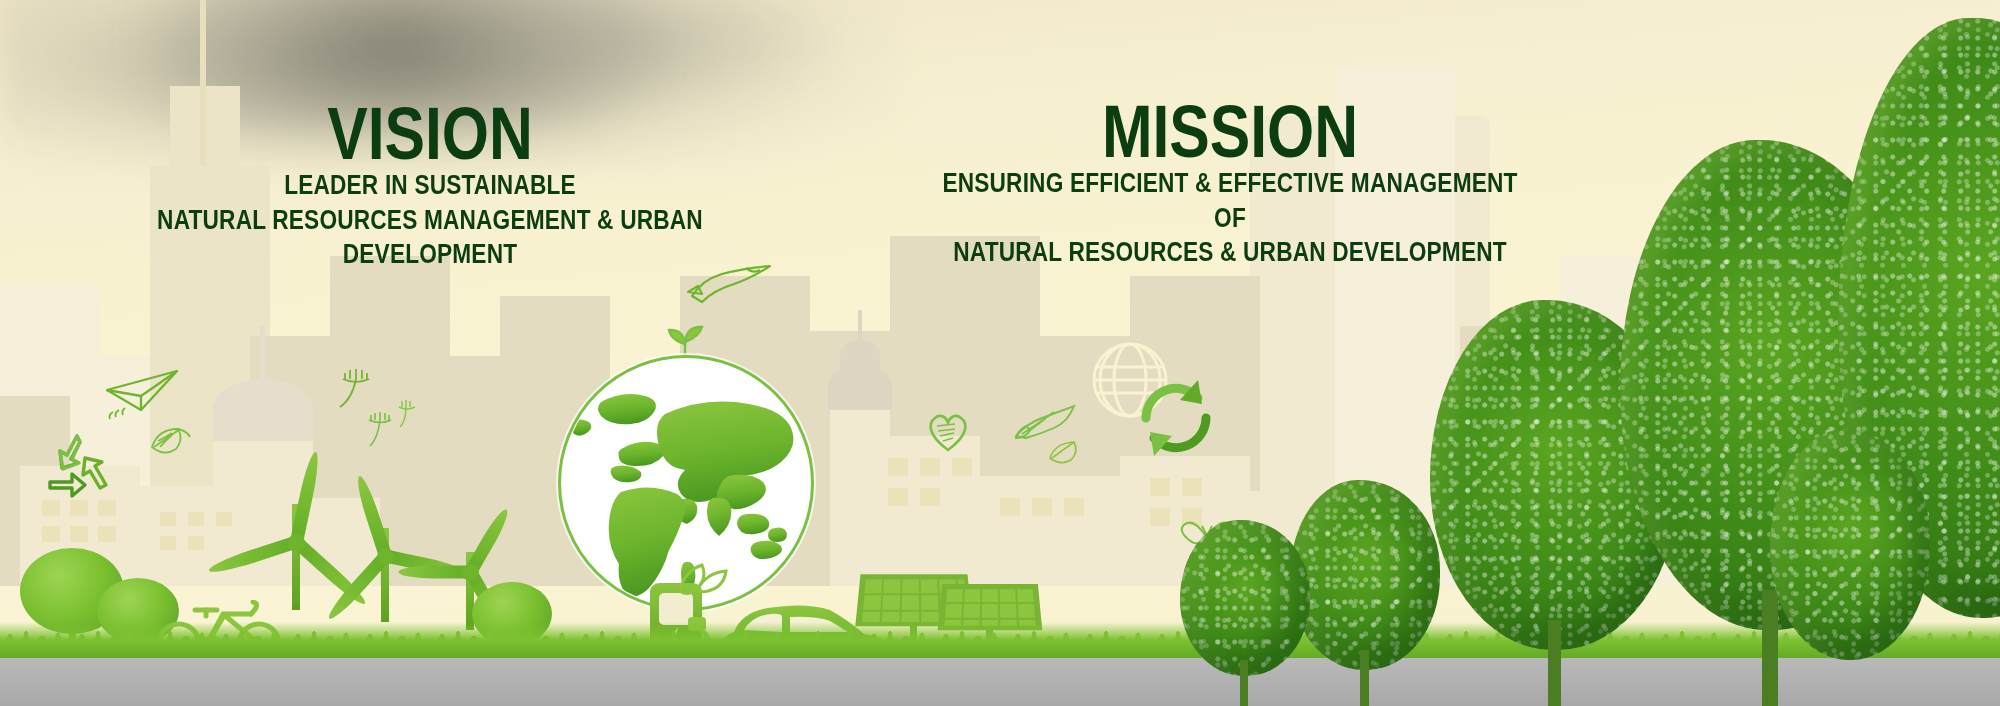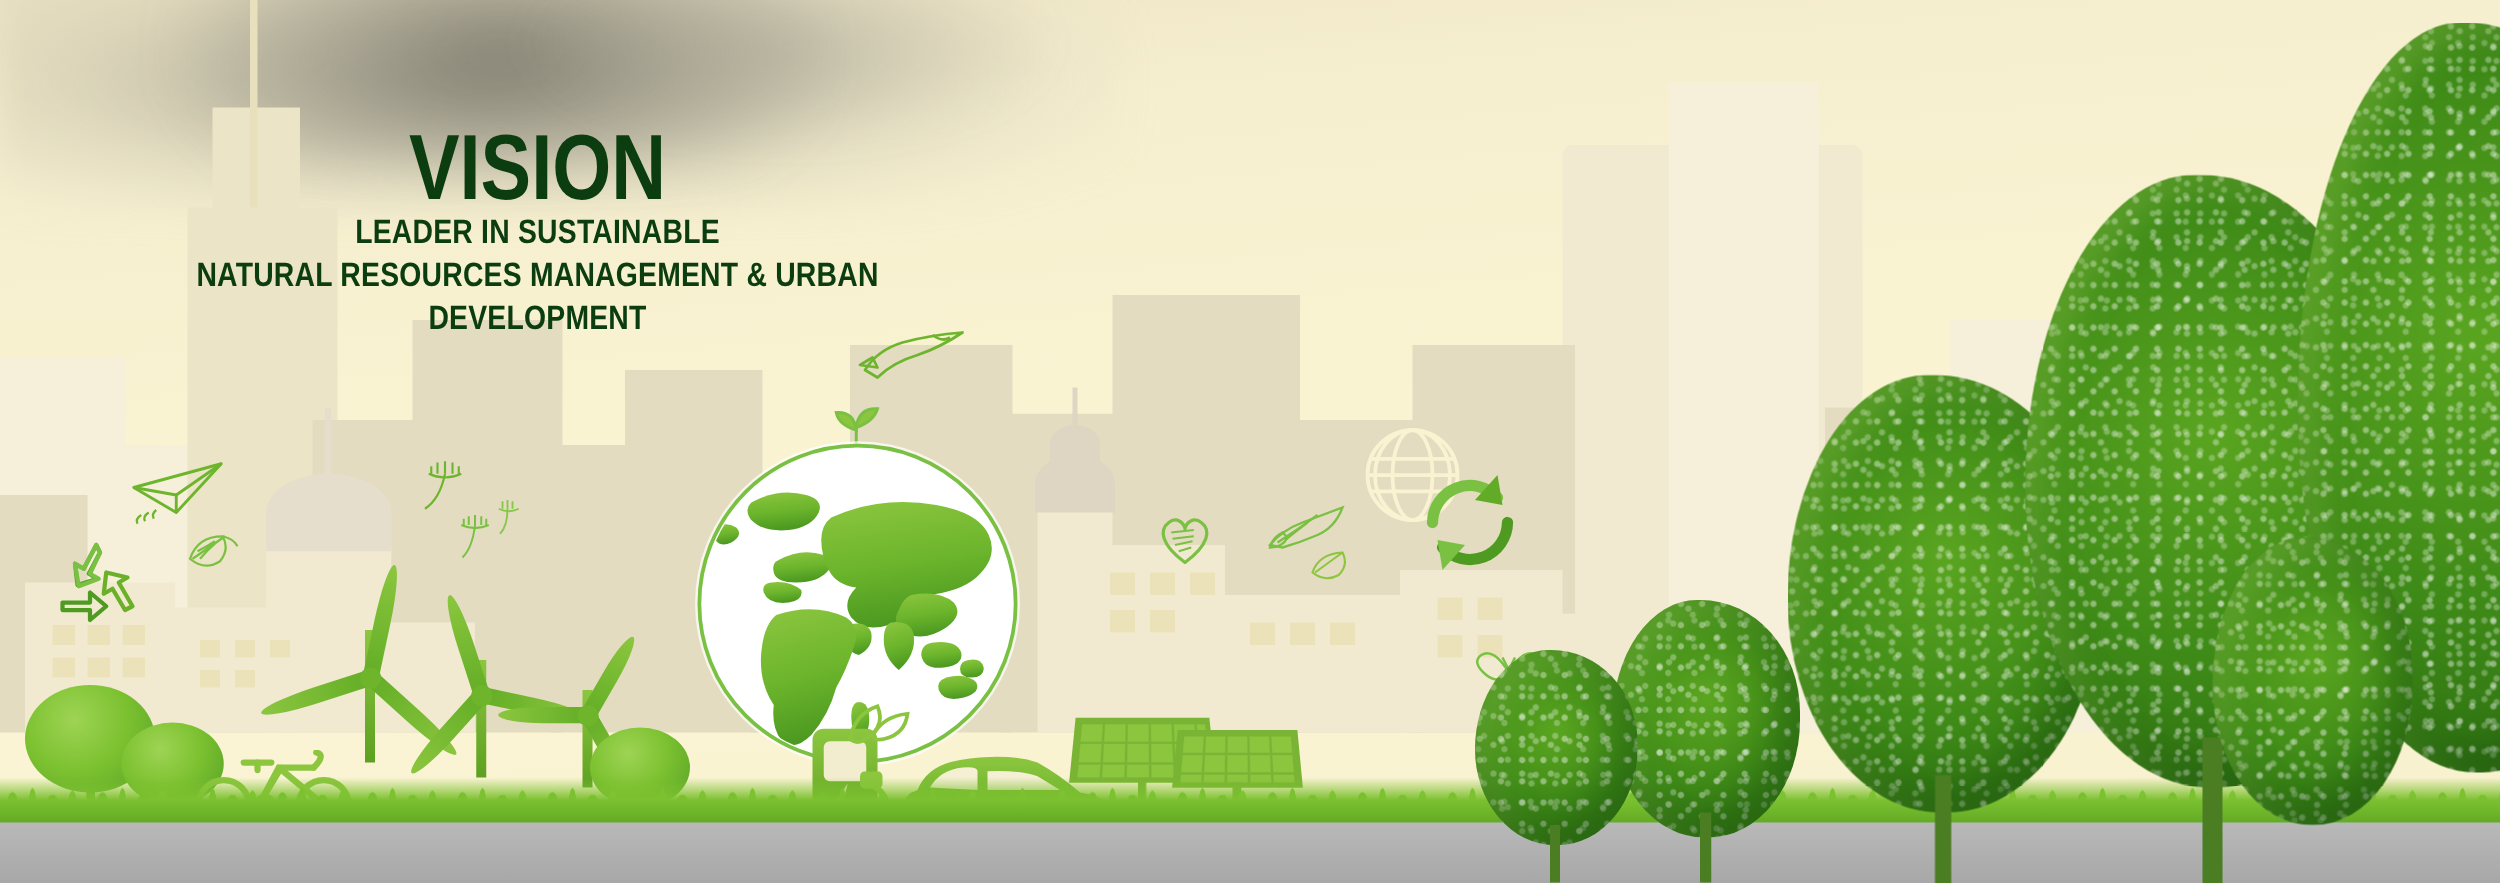--- a/index.html
+++ b/index.html
@@ -200,20 +200,25 @@
     <div class="win" style="left:1150px;bottom:60px;width:20px;height:18px;"></div>
     <div class="win" style="left:1182px;bottom:60px;width:20px;height:18px;"></div>
   </div>
 
   <div class="txt" id="vision-block">
     <h1>VISION</h1>
     <div class="sub">LEADER IN SUSTAINABLE</div>
     <div class="sub">NATURAL RESOURCES MANAGEMENT &amp; URBAN DEVELOPMENT</div>
   </div>
 
+  <div class="txt" id="mission-block">
+    <h1>MISSION</h1>
+    <div class="sub">ENSURING EFFICIENT &amp; EFFECTIVE MANAGEMENT OF</div>
+    <div class="sub">NATURAL RESOURCES &amp; URBAN DEVELOPMENT</div>
+  </div>
 
   <svg class="doodle" style="left:38px;top:430px;" width="78" height="90" viewBox="0 0 78 90">
     <g fill="none" stroke="#5aa32a" stroke-width="3.4" stroke-linejoin="round">
       <path d="M39 6 L29 25 L22 21 L24 38 L40 33 L33 29 L42 12 Z" fill="#fff" fill-opacity="0"></path>
       <path d="M39 6 L29 25 L22 21 L25 39 L41 33 L34 29 L42 12 Z" stroke="#7ac143"></path>
       <path d="M68 55 L57 36 L64 32 L47 28 L45 45 L52 41 L62 58 Z" stroke="#6ab029"></path>
       <path d="M12 58 L34 58 L34 66 L47 55 L34 44 L34 52 L12 52 Z" stroke="#4f9b22"></path>
     </g>
   </svg>
 

